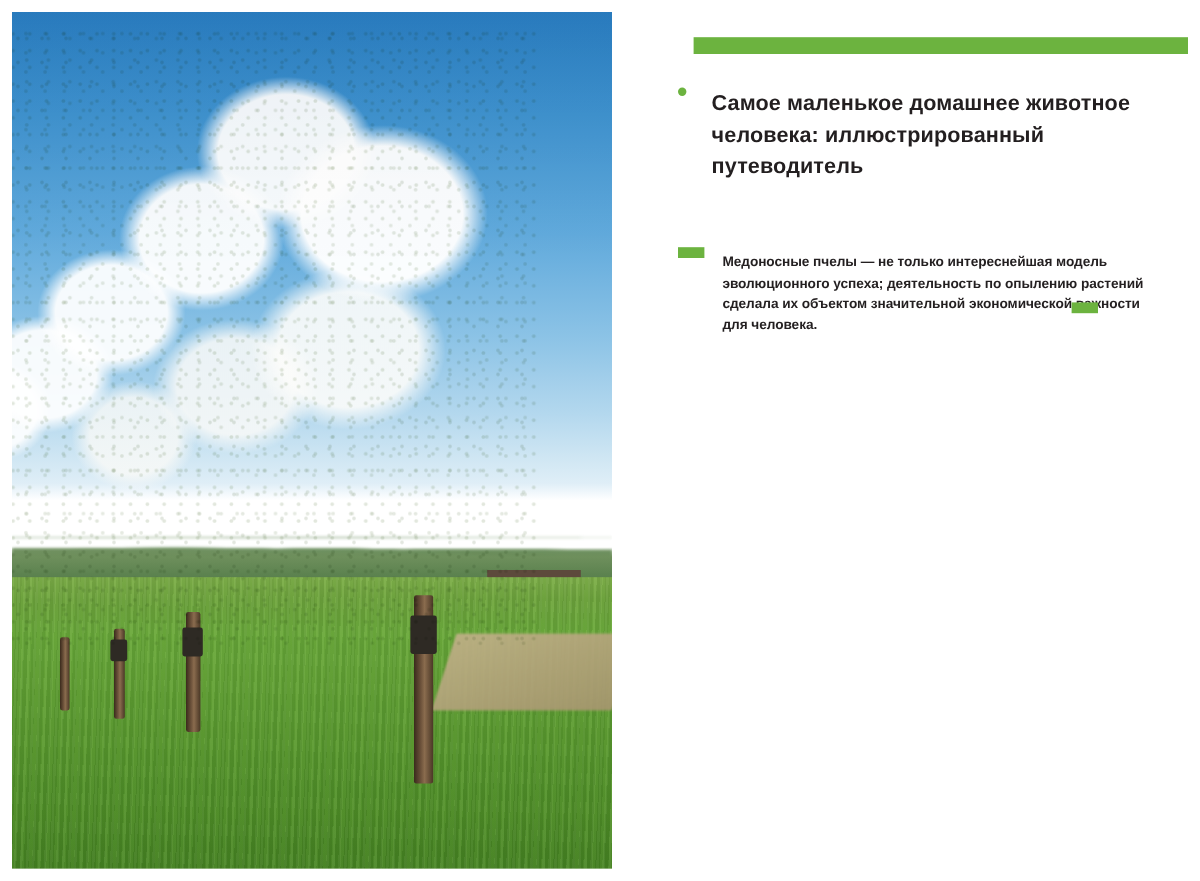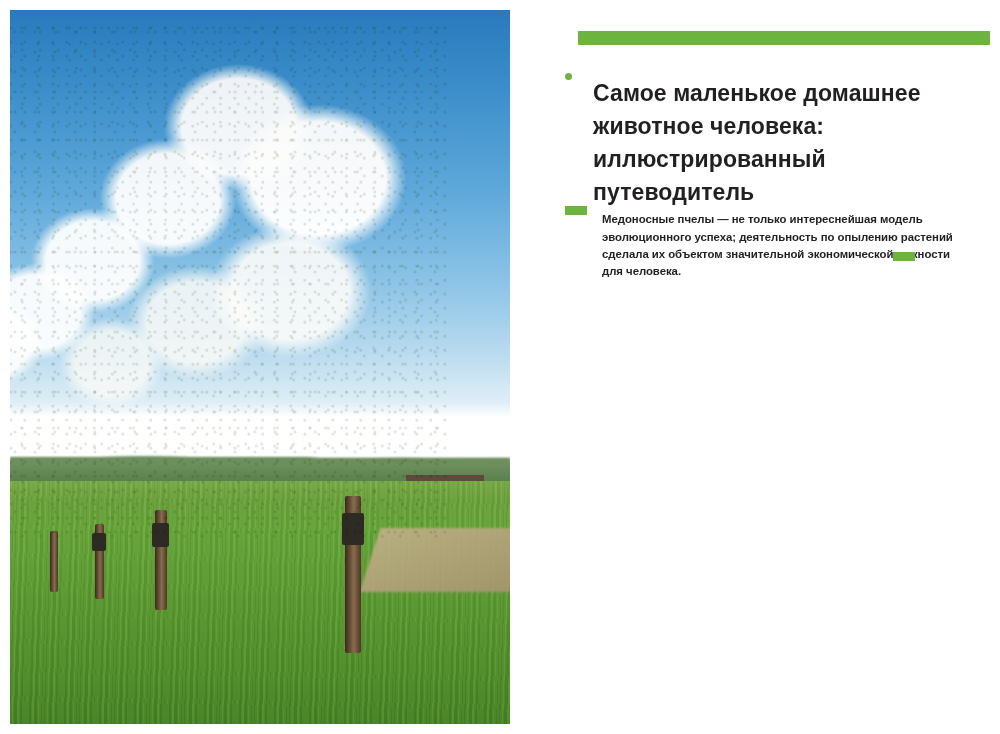--- a/index.html
+++ b/index.html
@@ -223,21 +223,21 @@
   .title-bullet {
     width: 7px;
     height: 7px;
     border-radius: 50%;
     background: #6cb33f;
     margin-top: 11px;
     margin-right: 21px;
     flex: 0 0 auto;
   }
   .title {
-    font-size: 23px;
+    font-size: 18px;
     line-height: 1.43;
     font-weight: bold;
     color: #231f20;
     letter-spacing: .1px;
   }
 
   .body-row {
     position: absolute;
     left: 55px;
     top: 200px;

